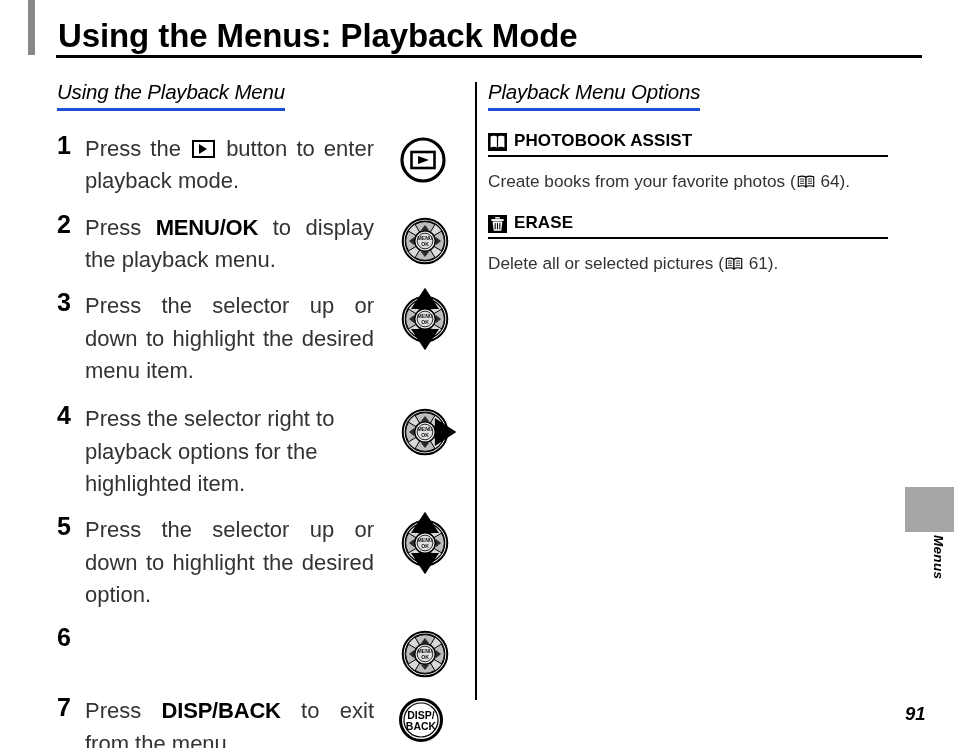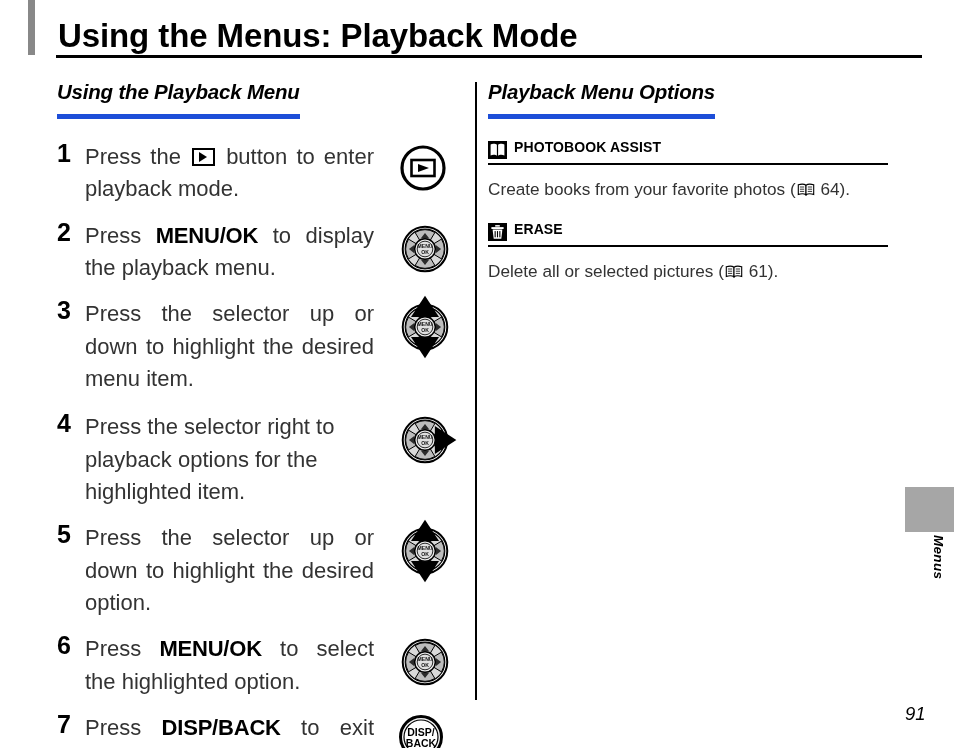--- a/index.html
+++ b/index.html
@@ -69,26 +69,26 @@
     left: 475px;
     top: 82px;
     width: 2px;
     height: 618px;
     background: #000000;
   }
 
   
   .section-heading {
     font-size: 20.5px;
-    font-weight: bold;
+    font-weight: normal;
     font-style: italic;
     letter-spacing: -0.2px;
     display: inline-block;
-    padding-bottom: 10px;
-    border-bottom: 5px solid #1d4ed8;
+    padding-bottom: 4px;
+    border-bottom: 3px solid #1d4ed8;
     white-space: nowrap;
   }
 
   
   .step {
     position: relative;
     min-height: 56px;
   }
   .step-num {
     position: absolute;
@@ -154,21 +154,21 @@
     position: absolute;
     left: 0px;
     top: 2px;
     width: 19px;
     height: 18px;
   }
   .opt-head-label {
     position: absolute;
     left: 26px;
     top: 0px;
-    font-size: 14px;
+    font-size: 17px;
     font-weight: bold;
     letter-spacing: 0.1px;
     white-space: nowrap;
   }
   .opt-desc {
     margin-top: 13px;
     font-size: 17.2px;
     color: #333333;
     line-height: 1.35;
     white-space: nowrap;
@@ -200,21 +200,21 @@
     font-weight: bold;
     font-style: italic;
     writing-mode: vertical-rl;
     letter-spacing: 0.3px;
   }
   #page-number {
     position: absolute;
     left: 905px;
     top: 703px;
     font-size: 18.5px;
-    font-weight: normal;
+    font-weight: bold;
     font-style: italic;
   }
 </style>
 </head>
 <body>
 
 <div id="header-bar">
   <div id="header-accent"></div>
   <div id="header-title">Using the Menus: Playback Mode</div>
   <div id="header-rule"></div>
@@ -311,21 +311,20 @@
             <polygon points="40,2 57,28 23,28" fill="#000"></polygon>
             <polygon points="40,78 57,52 23,52" fill="#000"></polygon>
             <circle cx="40" cy="40" r="12.5" fill="#ededed" stroke="#000" stroke-width="1.8"></circle>
             <circle cx="40" cy="40" r="9.5" fill="#e0e0e0" stroke="#000" stroke-width="1"></circle>
             <text x="40" y="38.6" font-family="Liberation Sans, sans-serif" font-size="6.2" font-weight="bold" text-anchor="middle" fill="#111">MENU</text>
             <text x="40" y="45.6" font-family="Liberation Sans, sans-serif" font-size="6.2" font-weight="bold" text-anchor="middle" fill="#111">OK</text>
           </svg></div>
       </div>
       <div class="step" style="margin-top: 14px;">
         <div class="step-num">6</div>
-        <div class="step-text"><span>Press </span><b>MENU/OK</b><span> to select the highlighted option.</span></div>
         <div class="step-icon"><svg width="66" height="66" viewBox="0 0 80 80" xmlns="http://www.w3.org/2000/svg">
             <circle cx="40" cy="40" r="27" fill="#fff" stroke="#000" stroke-width="2.4"></circle>
             <circle cx="40" cy="40" r="24" fill="#d9d9d9" stroke="#000" stroke-width="1.4"></circle>
             <path d="M28 20 A24 24 0 0 1 52 20 L46 30 A14 14 0 0 0 34 30 Z" fill="#bdbdbd" stroke="#000" stroke-width="1.2"></path>
             <path d="M28 60 A24 24 0 0 0 52 60 L46 50 A14 14 0 0 1 34 50 Z" fill="#bdbdbd" stroke="#000" stroke-width="1.2"></path>
             <path d="M20 28 A24 24 0 0 0 20 52 L30 46 A14 14 0 0 1 30 34 Z" fill="#bdbdbd" stroke="#000" stroke-width="1.2"></path>
             <path d="M60 28 A24 24 0 0 1 60 52 L50 46 A14 14 0 0 0 50 34 Z" fill="#bdbdbd" stroke="#000" stroke-width="1.2"></path>
             <polygon points="40,20.5 45,27 35,27" fill="#2b2b2b"></polygon>
             <polygon points="40,59.5 45,53 35,53" fill="#2b2b2b"></polygon>
             <polygon points="20.5,40 27,45 27,35" fill="#2b2b2b"></polygon>

